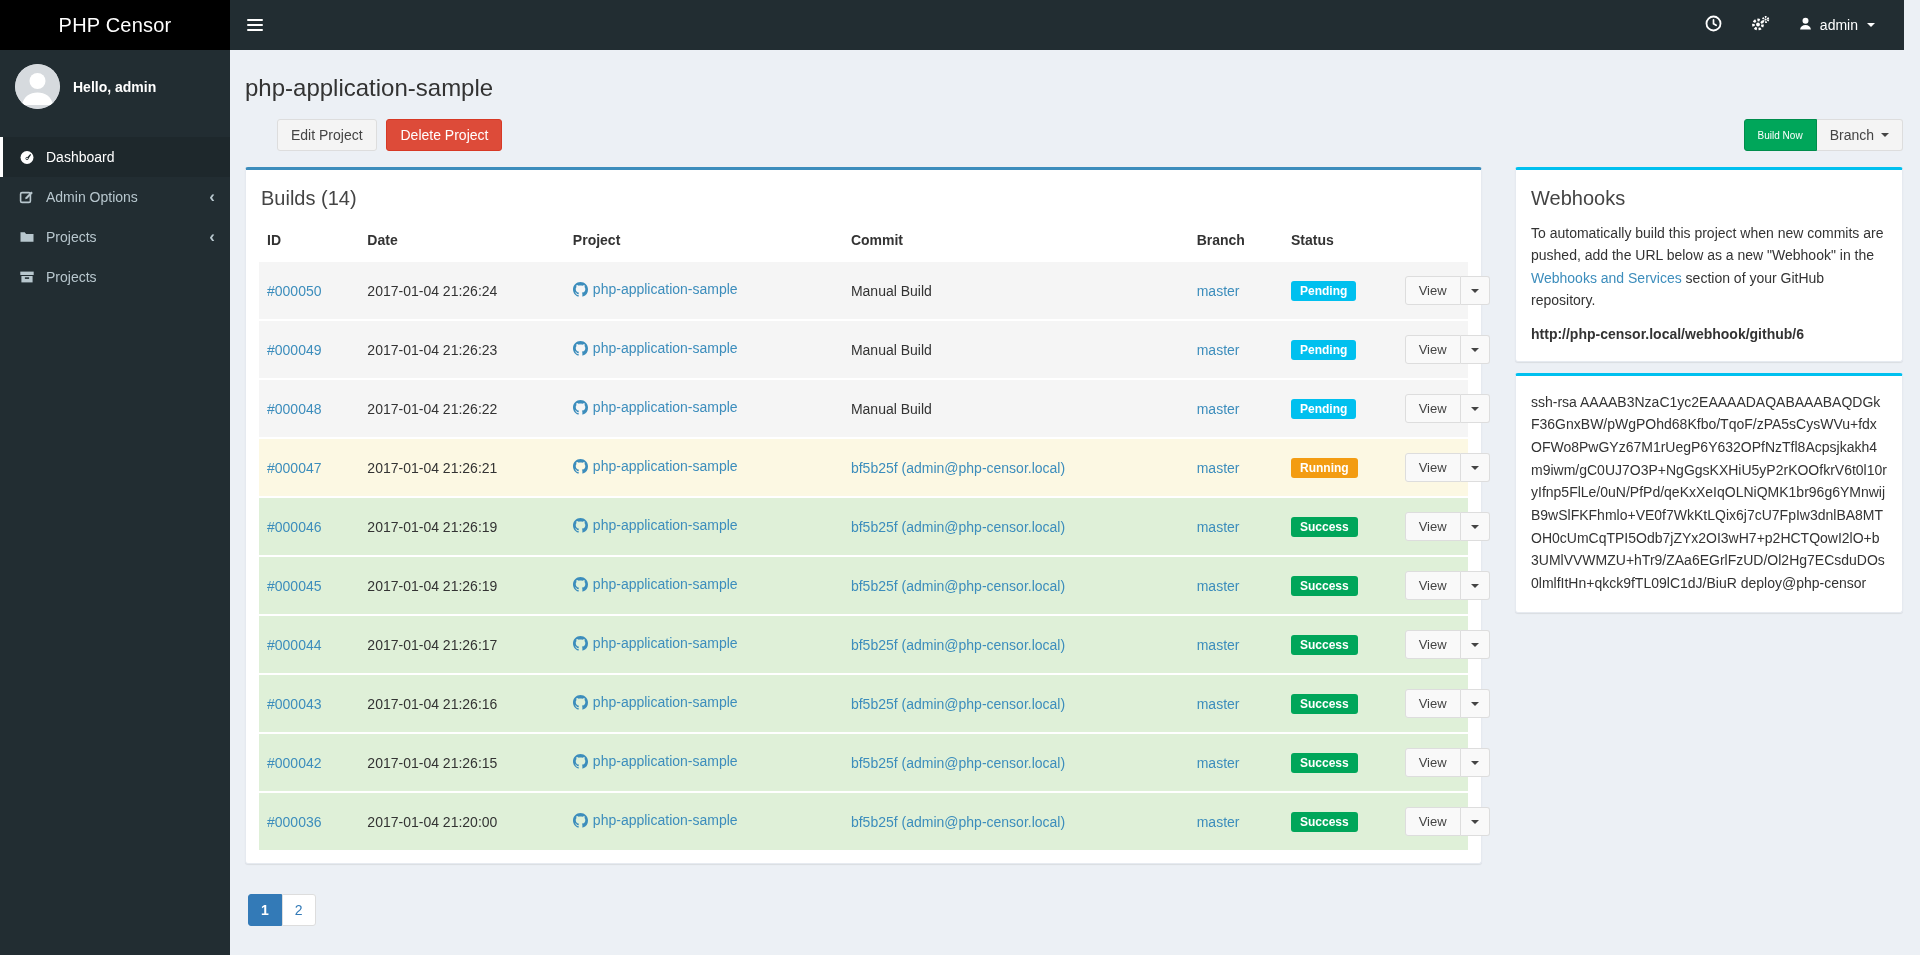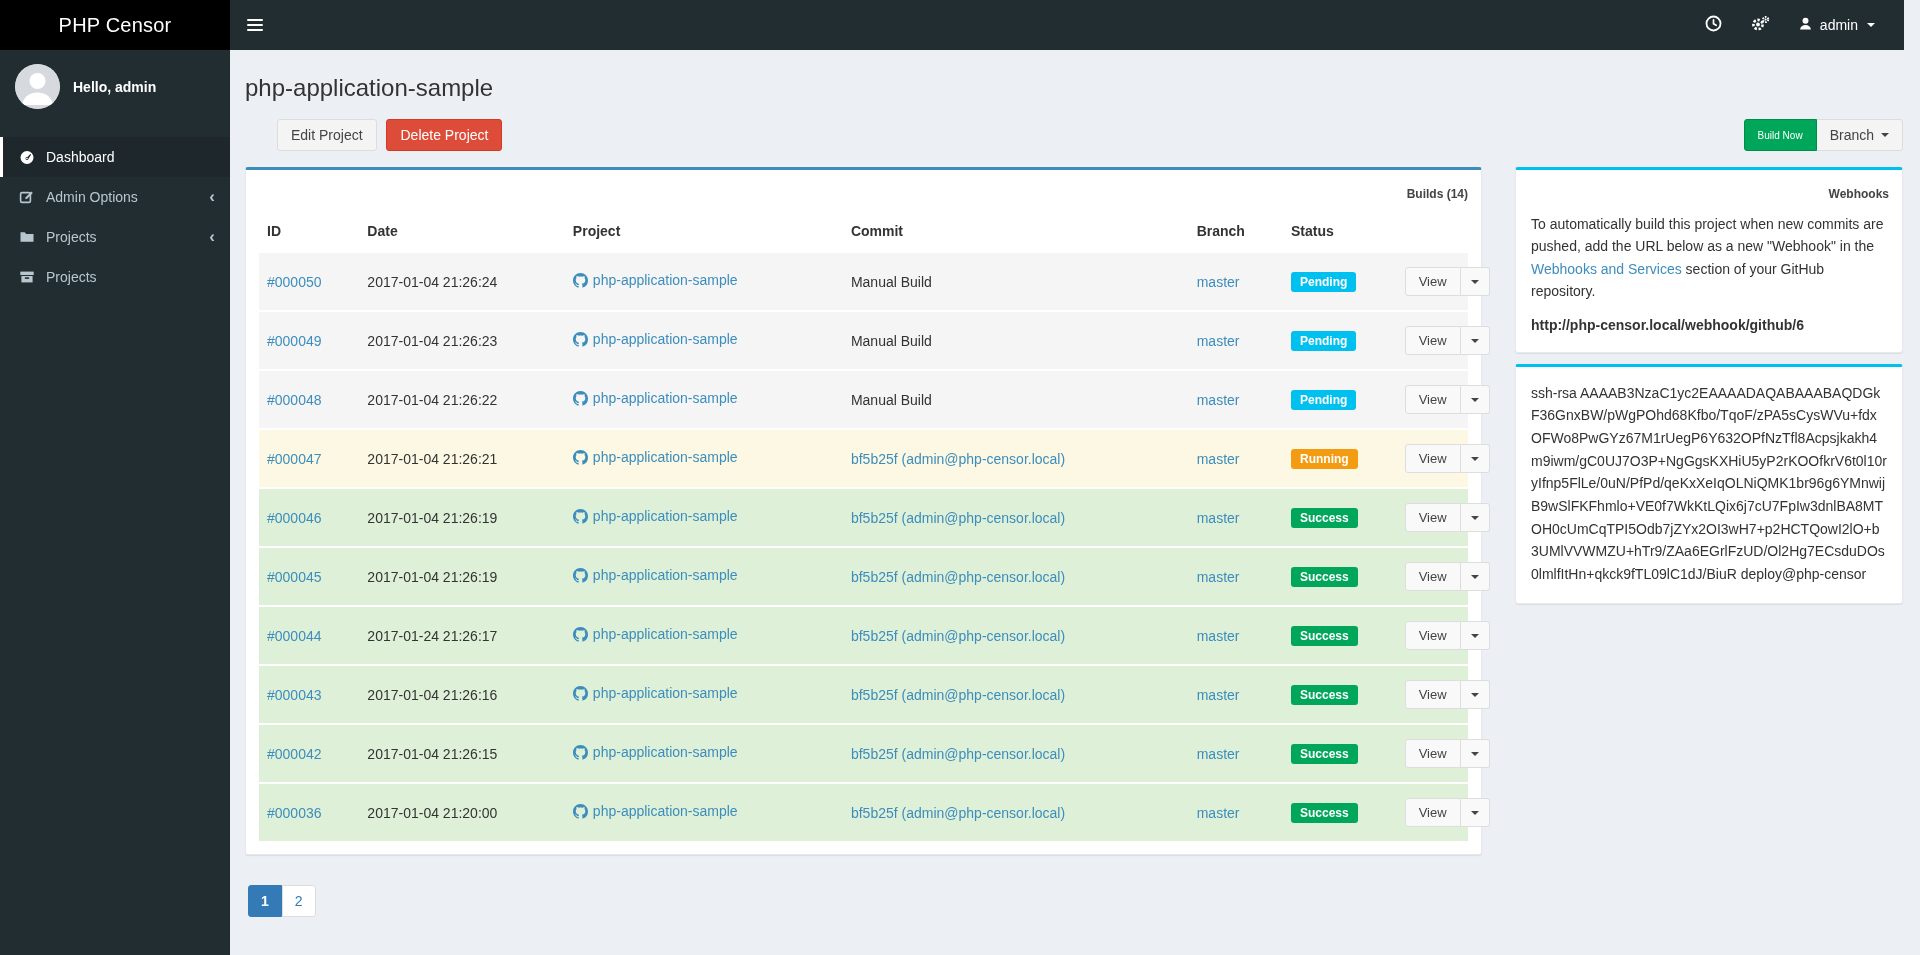--- a/index.html
+++ b/index.html
@@ -47,21 +47,21 @@
   .btn-branch { border-radius:0 3px 3px 0; border-left:0; margin-left:0; display:inline-flex; align-items:center; gap:7px; }
 
   .main-cols { display:flex; gap:33px; align-items:flex-start; }
   .col-left { width:1237px; }
   .col-right { width:388px; display:flex; flex-direction:column; gap:11px; }
 
   .panel { background:#fff; border:1px solid #e6eaf0; border-radius:3px; box-shadow:0 1px 1px rgba(0,0,0,.08); }
   .panel.top-blue { border-top:3px solid #3c8dbc; }
   .panel.top-aqua { border-top:3px solid #00c0ef; }
   .panel-body { padding:13px; }
-  .panel-title { font-size:12px; color:#444; font-weight:700; margin:4px 0 12px 2px;text-align:right; }
+  .panel-title { font-size:20px; color:#444; font-weight:400; margin:4px 0 12px 2px; }
   .panel-title.blue { color:#3c8dbc; }
 
   
   table.builds { width:100%; border-collapse:collapse; table-layout:fixed; }
   table.builds th { text-align:left; font-size:14px; font-weight:700; color:#333; padding:10px 8px 12px 8px; border-bottom:1px solid #f4f4f4; }
   table.builds td { padding:14px 8px; font-size:14px; vertical-align:middle; border-top:2px solid #fff; }
   tr.row-pending td { background:#f5f5f5; }
   tr.row-running td { background:#fcf8e3; }
   tr.row-success td { background:#dff0d8; }
   td.commit-cell a.plain { color:#333; cursor:default; }
@@ -364,21 +364,21 @@
         <button class="btn-view">View</button>
         <button class="btn-view-caret">
                         <span class="caret"></span>
                       </button>
       </span>
     </td>
   </tr>
 
   <tr class="row-success">
     <td><a>#000044</a></td>
-    <td>2017-01-24 21:26:17</td>
+    <td>2017-01-04 21:26:17</td>
     <td>
       <span class="gh-icon">
         <svg width="15" height="15" viewBox="0 0 16 16">
                         <path fill="#3c8dbc" d="M8 0C3.58 0 0 3.58 0 8c0 3.54 2.29 6.53 5.47 7.59.4.07.55-.17.55-.38 0-.19-.01-.82-.01-1.49-2.01.37-2.53-.49-2.69-.94-.09-.23-.48-.94-.82-1.13-.28-.15-.68-.52-.01-.53.63-.01 1.08.58 1.23.82.72 1.21 1.87.87 2.33.66.07-.52.28-.87.51-1.07-1.78-.2-3.64-.89-3.64-3.95 0-.87.31-1.59.82-2.15-.08-.2-.36-1.02.08-2.12 0 0 .67-.21 2.2.82.64-.18 1.32-.27 2-.27s1.36.09 2 .27c1.53-1.04 2.2-.82 2.2-.82.44 1.1.16 1.92.08 2.12.51.56.82 1.27.82 2.15 0 3.07-1.87 3.75-3.65 3.95.29.25.54.73.54 1.48 0 1.07-.01 1.93-.01 2.2 0 .21.15.46.55.38A8.01 8.01 0 0 0 16 8c0-4.42-3.58-8-8-8z"></path>
                       </svg>
       </span><a>php-application-sample</a>
     </td>
     <td class="commit-cell"><a>bf5b25f (admin@php-censor.local)</a></td>
     <td><a>master</a></td>
     <td><span class="badge badge-success">Success</span></td>

